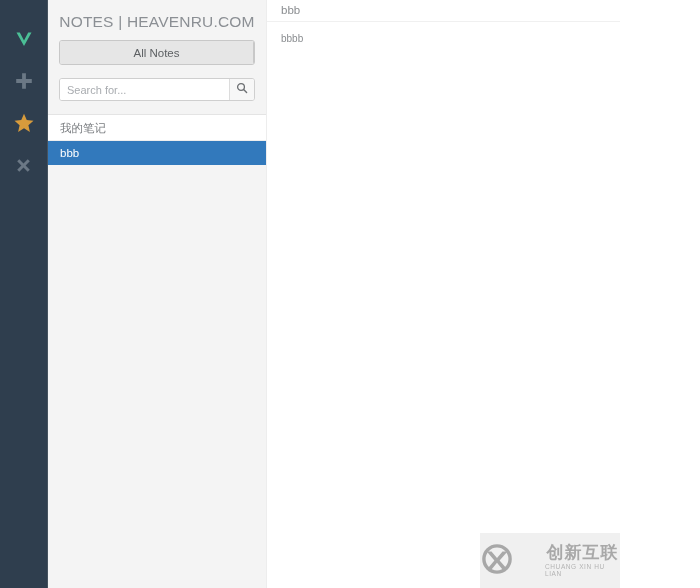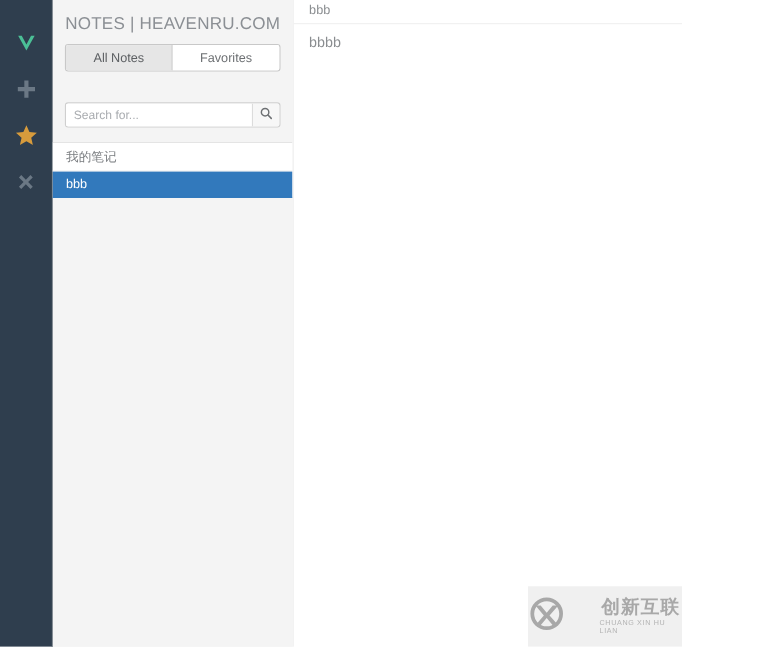--- a/index.html
+++ b/index.html
@@ -89,21 +89,21 @@
     background: #ffffff;
     box-sizing: border-box;
   }
   .tab.active {
     background: #e6e6e6;
     color: #5d6063;
     border-right: 1px solid #c8c8c8;
   }
   .search-wrap {
     display: flex;
-    margin: 28px 11px 0 11px;
+    margin: 13px 11px 0 11px;
     height: 23px;
     border: 1px solid #cfcfcf;
     border-radius: 3px;
     background: #ffffff;
     box-sizing: border-box;
     overflow: hidden;
   }
   .search-input {
     flex: 1 1 auto;
     border: 0;
@@ -176,21 +176,21 @@
     height: 21px;
     line-height: 21px;
     font-size: 11.5px;
     color: #8a8d90;
     padding: 0 0 0 14px;
     border-bottom: 1px solid #f0f0f0;
     outline: none;
   }
   .editor-body {
     flex: 1 1 auto;
-    font-size: 13px;
+    font-size: 10px;
     color: #8a8d90;
     padding: 9px 0 0 14px;
     line-height: 16px;
     outline: none;
   }
 
   
   .watermark {
     position: absolute;
     right: 0;
@@ -268,21 +268,20 @@
   </div>
 
   <div class="list-panel">
 
     <div class="list-header">
 
       <div class="app-title">NOTES | HEAVENRU.COM</div>
 
       <div class="tabs">
         <div class="tab active">All Notes</div>
-        <div class="tab">Favorites</div>
       </div>
 
       <div class="search-wrap">
         <input class="search-input" type="text" placeholder="Search for..." value="" style="">
         <button class="search-btn">
           <span>
             <svg width="12" height="12" viewBox="0 0 12 12">
               <circle cx="5" cy="5" r="3.4" fill="none" stroke="#6d7073" stroke-width="1.3"></circle>
               <path d="M7.6 7.6 L10.6 10.6" stroke="#6d7073" stroke-width="1.4" stroke-linecap="round"></path>
             </svg>

